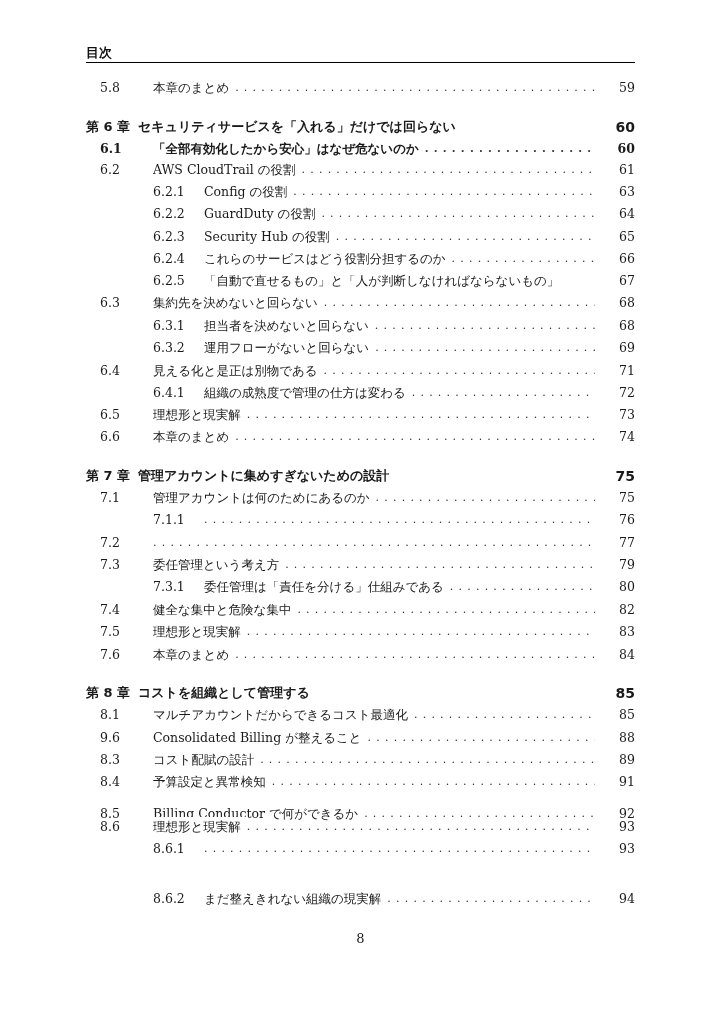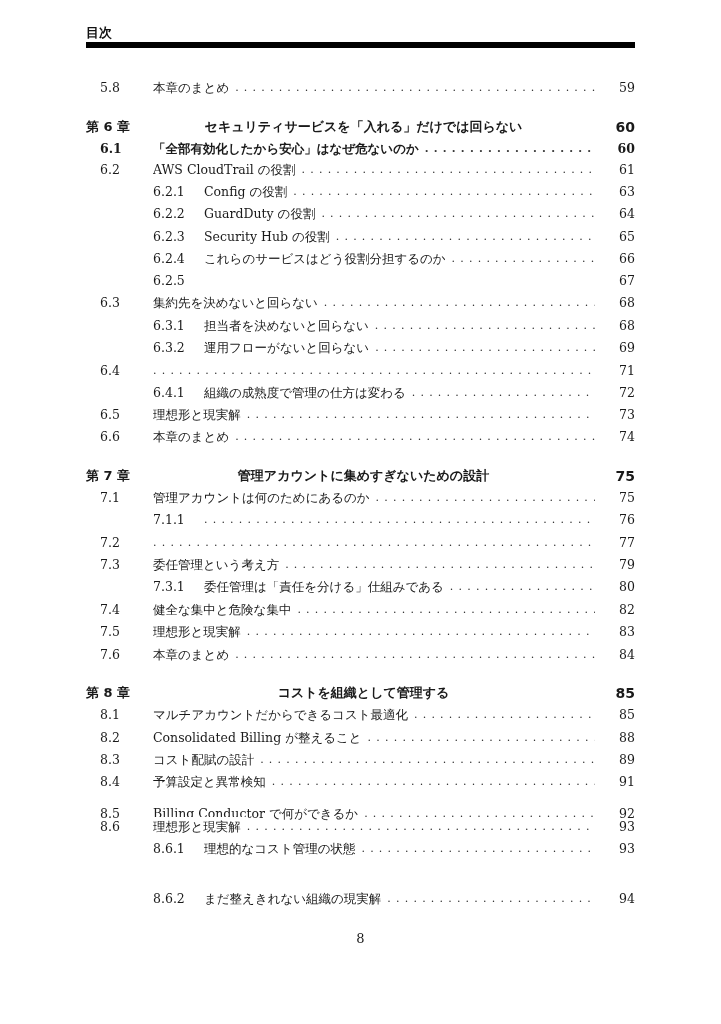--- a/index.html
+++ b/index.html
@@ -17,24 +17,24 @@
     }
     .page {
       position: absolute;
       left: 0; top: 0;
       width: 721px;
       height: 1024px;
     }
     .running-header {
       position: absolute;
       left: 86px;
-      top: 24px;
+      top: 44px;
       width: 549px;
       height: 18px;
-      border-bottom: 6px solid #000000;
+      border-bottom: 1px solid #000000;
     }
     .running-header-title {
       position: absolute;
       left: 0;
       top: 1px;
       font-family: "DejaVu Sans", "Liberation Sans", sans-serif;
       font-weight: bold;
       font-size: 13px;
       line-height: 15px;
       color: #111;
@@ -90,21 +90,21 @@
       right: 0;
       text-align: right;
       white-space: nowrap;
     }
     .row.chapter {
       font-family: "DejaVu Sans", "Liberation Sans", sans-serif;
       font-weight: bold;
       font-size: 13px;
     }
     .row.chapter .num { left: 0; }
-    .row.chapter .title-wrap { left: 52px; right: 40px; justify-content: center; }
+    .row.chapter .title-wrap { left: 52px; right: 40px; }
     .row.chapter .page-num { font-size: 14px; }
     .footer-page {
       position: absolute;
       left: 0;
       width: 721px;
       top: 930px;
       text-align: center;
       font-size: 13px;
       line-height: 18px;
     }
@@ -177,20 +177,24 @@
       <div class="row subsection" style="top: 249px;">
     <span class="num">6.2.4</span>
     <span class="title-wrap">
       <span class="title">これらのサービスはどう役割分担するのか</span>
       <span class="leader">................................................................................</span>
     </span>
     <span class="page-num">66</span>
   </div>
       <div class="row subsection" style="top: 271px;">
     <span class="num">6.2.5</span>
+    <span class="title-wrap">
+      <span class="title">「自動で直せるもの」と「人が判断しなければならないもの」</span>
+
+    </span>
     <span class="page-num">67</span>
   </div>
       <div class="row section" style="top: 293px;">
     <span class="num">6.3</span>
     <span class="title-wrap">
       <span class="title">集約先を決めないと回らない</span>
       <span class="leader">................................................................................</span>
     </span>
     <span class="page-num">68</span>
   </div>
@@ -206,20 +210,21 @@
     <span class="num">6.3.2</span>
     <span class="title-wrap">
       <span class="title">運用フローがないと回らない</span>
       <span class="leader">................................................................................</span>
     </span>
     <span class="page-num">69</span>
   </div>
       <div class="row section" style="top: 361px;">
     <span class="num">6.4</span>
     <span class="title-wrap">
+      <span class="title">見える化と是正は別物である</span>
       <span class="leader">................................................................................</span>
     </span>
     <span class="page-num">71</span>
   </div>
       <div class="row subsection" style="top: 383px;">
     <span class="num">6.4.1</span>
     <span class="title-wrap">
       <span class="title">組織の成熟度で管理の仕方は変わる</span>
       <span class="leader">................................................................................</span>
     </span>
@@ -321,21 +326,21 @@
   </div>
       <div class="row section" style="top: 705px;">
     <span class="num">8.1</span>
     <span class="title-wrap">
       <span class="title">マルチアカウントだからできるコスト最適化</span>
       <span class="leader">................................................................................</span>
     </span>
     <span class="page-num">85</span>
   </div>
       <div class="row section" style="top: 728px;">
-    <span class="num">8.2</span>
+    <span class="num">9.6</span>
     <span class="title-wrap">
       <span class="title">Consolidated Billing が整えること</span>
       <span class="leader">................................................................................</span>
     </span>
     <span class="page-num">88</span>
   </div>
       <div class="row section" style="top: 750px;">
     <span class="num">8.3</span>
     <span class="title-wrap">
       <span class="title">コスト配賦の設計</span>
@@ -363,21 +368,20 @@
     <span class="num">8.6</span>
     <span class="title-wrap">
       <span class="title">理想形と現実解</span>
       <span class="leader">................................................................................</span>
     </span>
     <span class="page-num">93</span>
   </div>
       <div class="row subsection" style="top: 839px;">
     <span class="num">8.6.1</span>
     <span class="title-wrap">
-      <span class="title">理想的なコスト管理の状態</span>
       <span class="leader">................................................................................</span>
     </span>
     <span class="page-num">93</span>
   </div>
       <div class="row subsection" style="top: 861px; margin-top: 28px;">
     <span class="num">8.6.2</span>
     <span class="title-wrap">
       <span class="title">まだ整えきれない組織の現実解</span>
       <span class="leader">................................................................................</span>
     </span>

